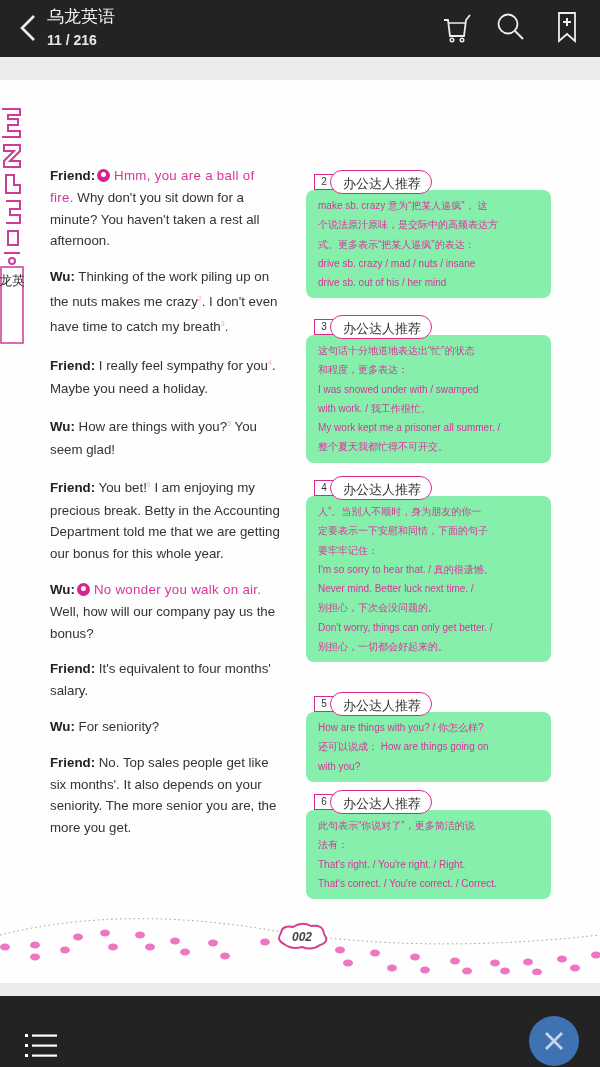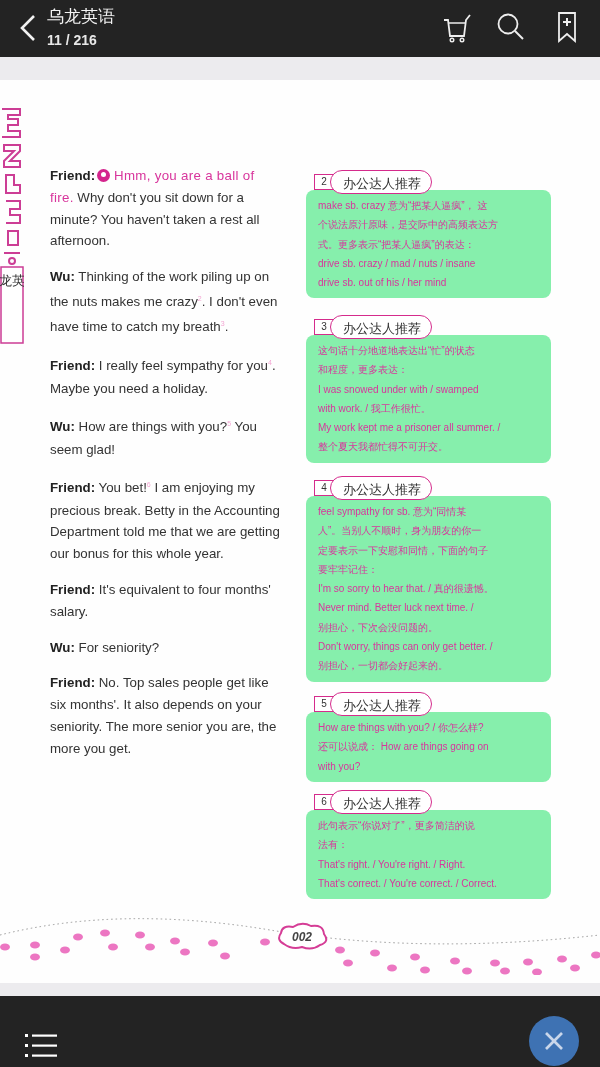--- a/index.html
+++ b/index.html
@@ -120,20 +120,23 @@
   <div class="turn">
     <span class="speaker">Friend:</span><span> I really feel sympathy for you</span><span class="sup">4</span><span>. Maybe you need a holiday.</span>
   </div>
   <div class="turn">
     <span class="speaker">Wu:</span><span> How are things with you?</span><span class="sup">5</span><span> You seem glad!</span>
   </div>
   <div class="turn">
     <span class="speaker">Friend:</span><span> You bet!</span><span class="sup">6</span><span> I am enjoying my precious break. Betty in the Accounting Department told me that  we are getting our bonus for this whole year.</span>
   </div>
   <div class="turn">
+    <span class="speaker">Wu:</span><span class="bulb"></span><span class="hl">No wonder you walk on air.</span><span> Well, how will our company pay us the bonus?</span>
+  </div>
+  <div class="turn">
     <span class="speaker">Friend:</span><span> It's equivalent to four months' salary.</span>
   </div>
   <div class="turn">
     <span class="speaker">Wu:</span><span> For seniority?</span>
   </div>
   <div class="turn">
     <span class="speaker">Friend:</span><span> No. Top sales people get like six months'. It also depends on your seniority. The more senior you are, the more you get.</span>
   </div>
 </div>
 
@@ -165,21 +168,20 @@
     <div>整个夏天我都忙得不可开交。</div>
   </div>
 </div>
 
 <div class="note" style="top:476px;">
   <div class="note-tag">
     <span class="tag-num">4</span>
     <span class="tag-label">办公达人推荐</span>
   </div>
   <div class="note-box">
-    <div>feel sympathy for sb. 意为“同情某</div>
     <div>人”。当别人不顺时，身为朋友的你一</div>
     <div>定要表示一下安慰和同情，下面的句子</div>
     <div>要牢牢记住：</div>
     <div>I'm so sorry to hear that. / 真的很遗憾。</div>
     <div>Never mind. Better luck next time. /</div>
     <div>别担心，下次会没问题的。</div>
     <div>Don't worry, things can only get better. /</div>
     <div>别担心，一切都会好起来的。</div>
   </div>
 </div>

